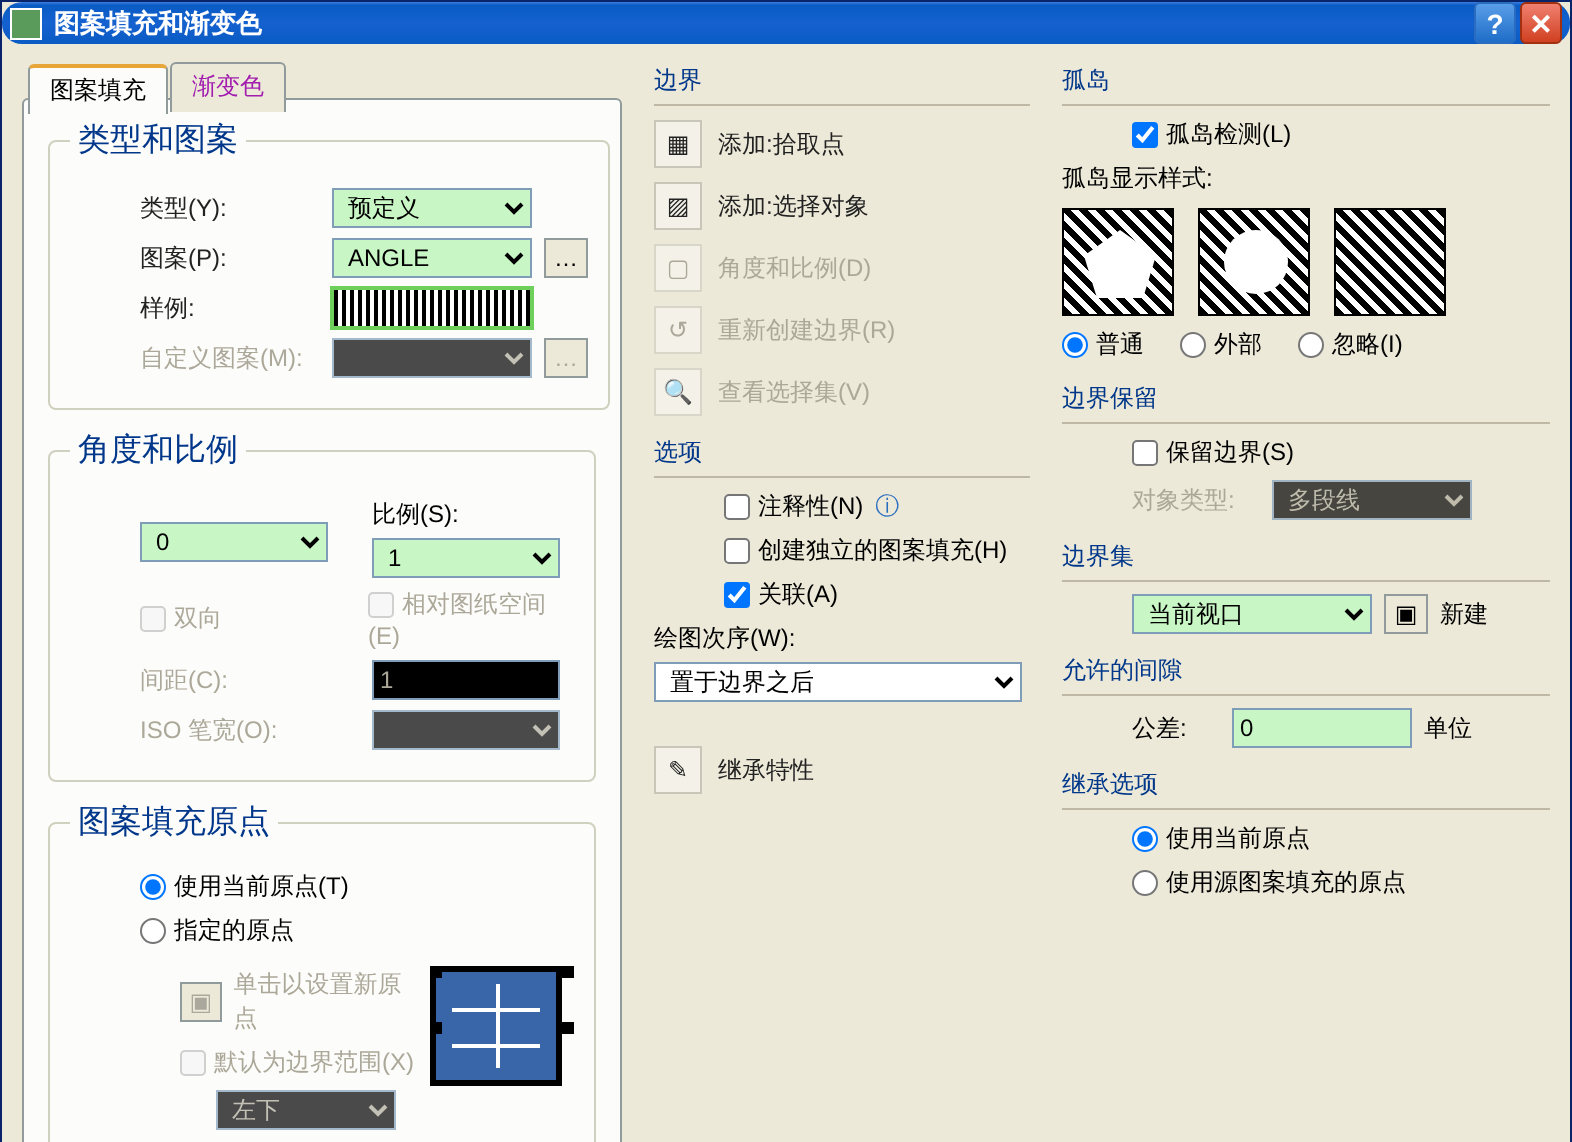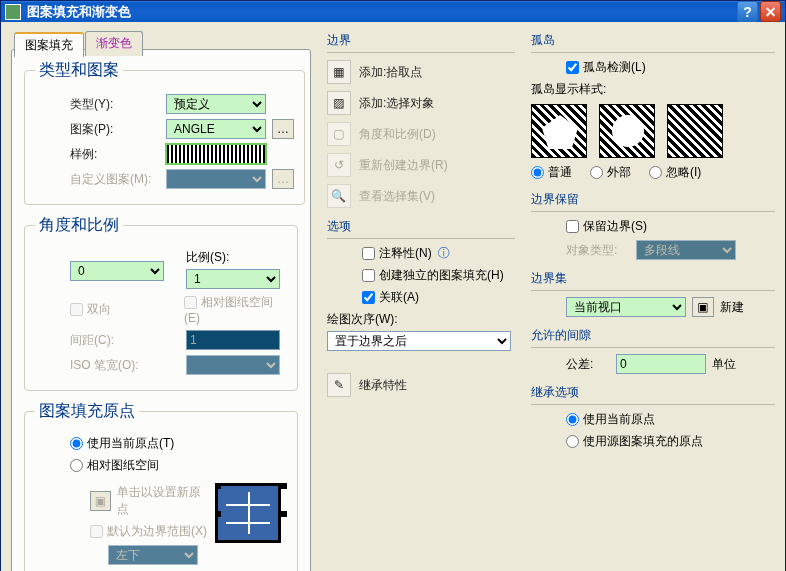--- a/index.html
+++ b/index.html
@@ -1,18 +1,18 @@
 <!DOCTYPE html>
 <html><head>
 <meta charset="utf-8">
 <style>
 * { box-sizing: border-box; margin: 0; padding: 0; font-family: "Microsoft YaHei", SimSun, sans-serif; font-size: 12px; }
 body { background: #ece9d8; }
 .window { width: 786px; height: 571px; background: #ece9d8; border: 1px solid #0a246a; display: flex; flex-direction: column; }
-.titlebar { height: 28px; background: linear-gradient(to bottom, #3a7be0, #0a5bc4 8%, #1461cf 50%, #0a5bc4); color: #fff; display: flex; align-items: center; padding: 0 4px; }
+.titlebar { height: 28px; background: linear-gradient(to bottom, #3a7be0, #0a5bc4 8%, #1461cf 50%, #0a5bc4); color: #fff; display: flex; align-items: center; padding: 0 4px; border-radius: 10px; }
 .titlebar .icon { width: 16px; height: 16px; background: #5a9a5a; border: 1px solid #fff; margin-right: 6px; }
 .titlebar .title { flex: 1; font-weight: bold; font-size: 13px; }
 .titlebar .btn { width: 21px; height: 21px; margin-left: 2px; border-radius: 3px; display: flex; align-items: center; justify-content: center; color: #fff; font-weight: bold; font-size: 14px; }
 .titlebar .btn-help { background: linear-gradient(#5a9ee8, #1e6dc8); border: 1px solid #2a6dc0; }
 .titlebar .btn-close { background: linear-gradient(#f08070, #d04020); border: 1px solid #a03010; }
 .body { flex: 1; padding: 8px 10px 6px 10px; display: flex; flex-direction: column; background: #ece9d8; }
 .main { flex: 1; display: flex; gap: 16px; }
 .col-left { width: 300px; }
 .col-mid { width: 188px; }
 .col-right { flex: 1; }
@@ -21,21 +21,21 @@
 .tab { padding: 3px 10px; border: 1px solid #919b9c; border-bottom: none; background: #ece9d8; margin-right: 1px; border-radius: 3px 3px 0 0; color: #a21caf; }
 .tab.active { background: #fcfcfa; position: relative; top: 1px; color: #000; border-top: 2px solid #e8a538; }
 .tabcontent { padding: 10px 12px; }
 fieldset.group { border: 1px solid #d0d0bf; border-radius: 4px; margin-bottom: 10px; padding: 8px 10px 10px 10px; }
 fieldset.group > legend { color: #00378a; padding: 0 4px; font-size: 16px; }
 .row { display: flex; align-items: center; margin: 5px 0; gap: 6px; padding-left: 35px; }
 .row label.lbl { width: 90px; color: #222; }
 .row label.lbl.disabled, .disabled { color: #aca899; }
 select, input.txt { border: 1px solid #7f9db9; background: #fff; height: 20px; padding: 0 3px; font-size: 12px; }
 select.hl, input.hl { background: #c9f6c5; }
-select.dis, input.dis { background: #0c4a6e; color: #aca899; }
+select.dis, input.dis { background: #000000; color: #aca899; }
 .swatch { height: 20px; border: 1px solid #7f9db9; background: repeating-linear-gradient(90deg,#000 0 2px,#fff 2px 4px), repeating-linear-gradient(0deg,#000 0 2px,transparent 2px 10px); display: inline-block; }
 .swatch.hl { outline: 2px solid #6ed05a; outline-offset: -1px; }
 .btn-sq { width: 22px; height: 20px; border: 1px solid #919b9c; background: #ece9d8; display: inline-flex; align-items: center; justify-content: center; }
 .sec-title { color: #00378a; border-bottom: 1px solid #bfb8a5; padding: 2px 0 3px 0; margin-bottom: 6px; margin-top: 8px; }
 .iconbtn { display: flex; align-items: center; gap: 8px; margin: 7px 0; color: #222; }
 .iconbtn.dim { color: #aca899; }
 .iconbtn .ic { width: 24px; height: 24px; border: 1px solid #c8c6b8; background: #f4f2e8; display: flex; align-items: center; justify-content: center; }
 .iconbtn.dim .ic { border-color: #d8d6c8; }
 input[type=checkbox], input[type=radio] { vertical-align: middle; margin-right: 4px; }
 .isl-thumbs { display: flex; gap: 12px; margin: 6px 0 6px 0; }
@@ -118,21 +118,21 @@
                 <select class="dis" style="width:94px" disabled=""></select>
               </div>
             </fieldset>
 
             <fieldset class="group">
               <legend>图案填充原点</legend>
               <div class="row">
                   <label><input type="radio" name="orig" checked="" style=""><span>使用当前原点(T)</span></label>
                 </div>
               <div class="row">
-                  <label><input type="radio" name="orig" style=""><span>相对图纸空间</span></label>
+                  <label><input type="radio" name="orig" style=""><span>指定的原点</span></label>
                 </div>
               <div style="display:flex;gap:8px">
                 <div style="flex:1;padding-left:20px">
                   <div class="row disabled">
                       <button class="btn-sq" disabled="">▣</button>
                       <span>单击以设置新原点</span>
                     </div>
                   <div class="row disabled">
                       <label><input type="checkbox" disabled="" style=""><span>默认为边界范围(X)</span></label>
                     </div>

